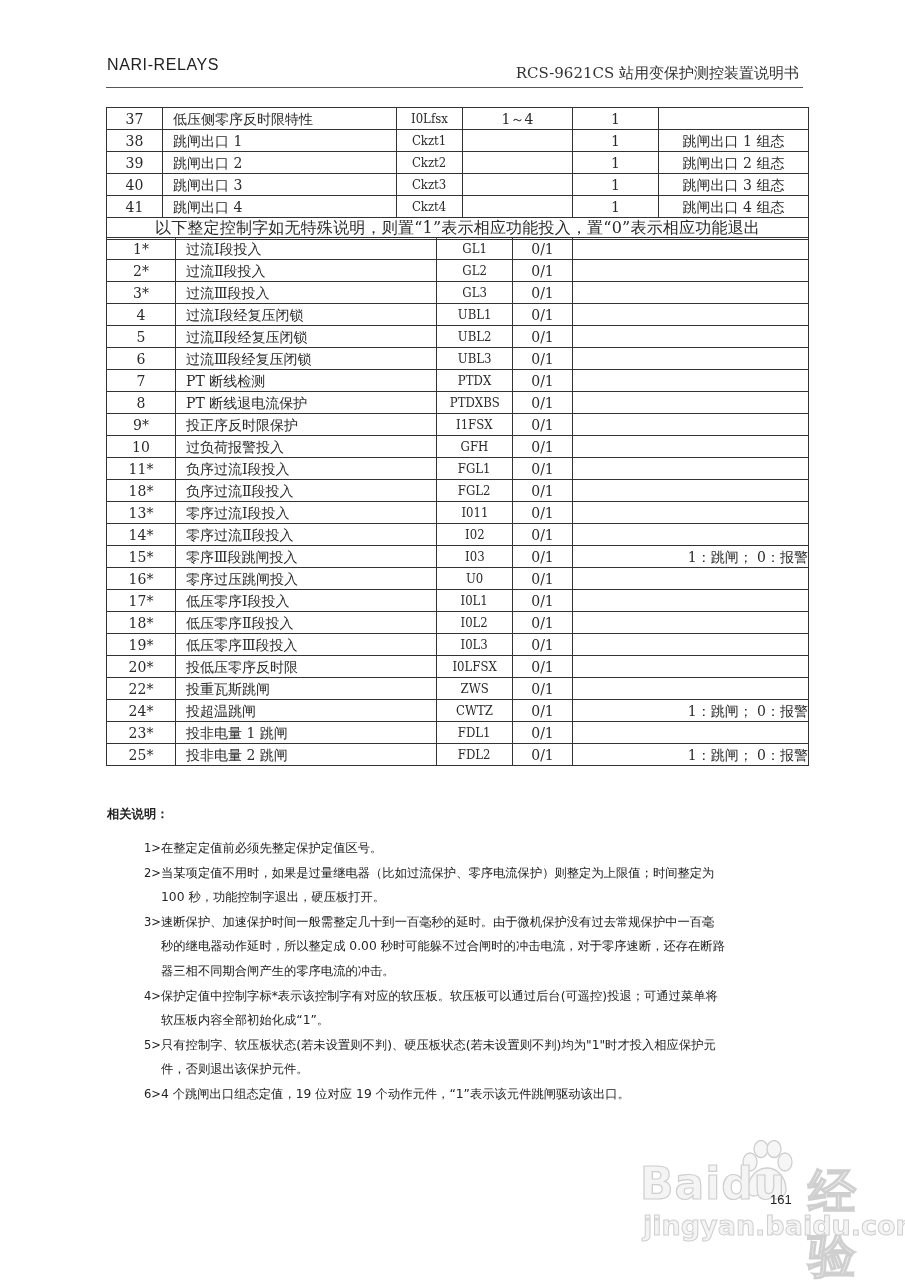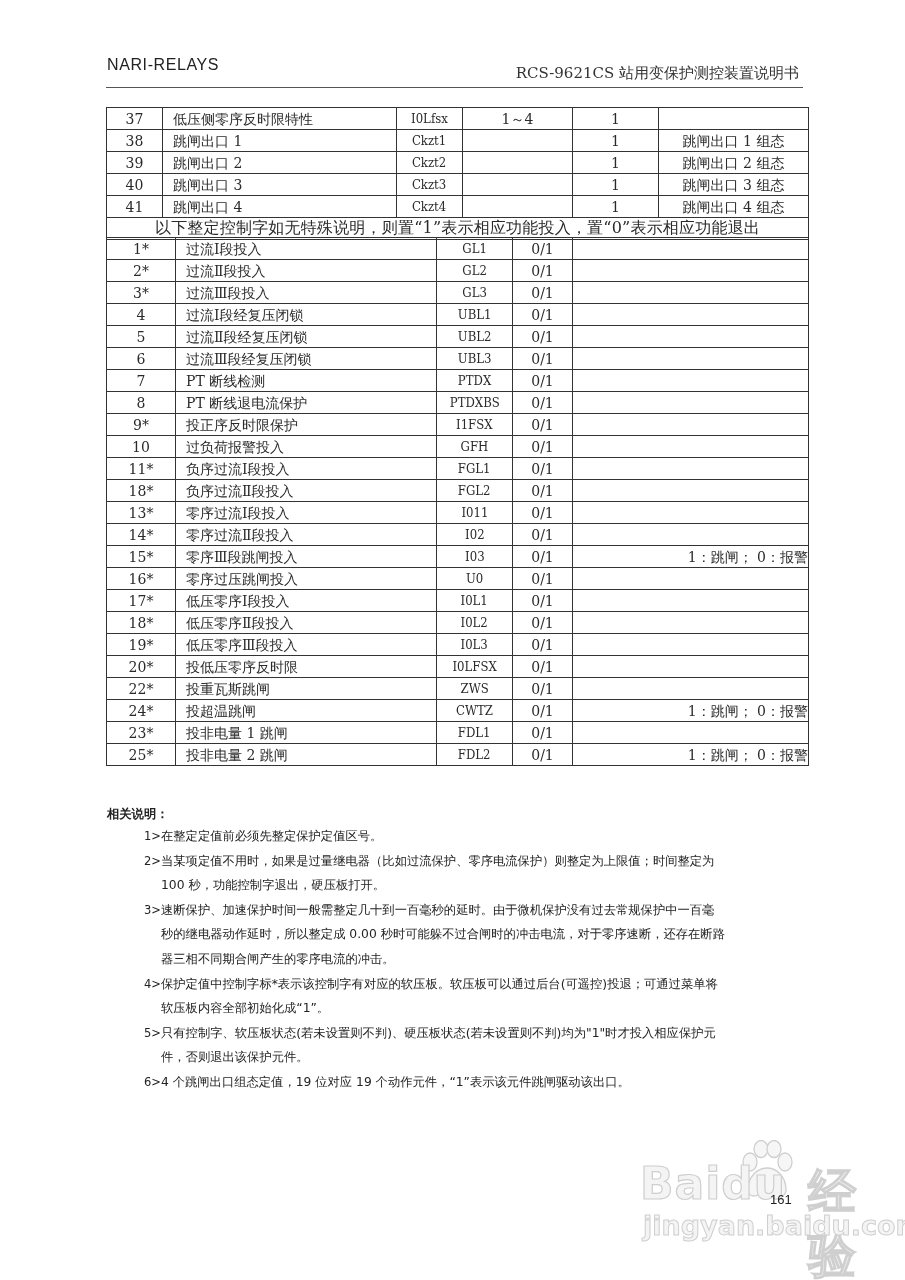--- a/index.html
+++ b/index.html
@@ -15,21 +15,21 @@
   #upper { left: 106px; top: 107px; width: 702px; }
   #lower { left: 106px; top: 237px; width: 702px; }
   .c { text-align: center; }
   .l { text-align: left; padding-left: 10px !important; }
   .code { font-family: "DejaVu Serif", "Liberation Serif", serif; font-size: 13px; transform: scaleX(0.9); display: inline-block; }
   .banner td { text-align: center; font-size: 16px; letter-spacing: 0.2px; }
   .rem { text-align: right; padding-left: 34px !important; white-space: pre; }
 
   .notes { position: absolute; left: 107px; top: 806px; width: 700px; font-family: "DejaVu Sans", "Liberation Sans", sans-serif;
            font-size: 12.3px; color: #222; }
-  .notes-title { font-weight: bold; margin-bottom: 1px; }
+  .notes-title { font-weight: bold; margin-bottom: 13px; }
   .note { position: relative; padding-left: 54px; line-height: 24.6px; margin-bottom: 0; }
   .note-num { position: absolute; left: 37px; top: 0; font-size: 11.5px; }
   .note p { margin: 0; }
 
   .watermark { position: absolute; left: 640px; top: 1140px; width: 230px; height: 100px; color: #e6e6e6; }
   .wm-baidu { position: absolute; left: 0; top: 18px; font-family: "DejaVu Sans", sans-serif; font-size: 44px; font-weight: bold;
               color: #f4f4f4; -webkit-text-stroke: 1.2px #cfcfcf; letter-spacing: 1px; }
   .wm-jy { position: absolute; left: 3px; top: 70px; font-family: "DejaVu Sans", sans-serif; font-size: 27px; font-weight: bold;
            color: #f4f4f4; -webkit-text-stroke: 1px #cfcfcf; }
   .wm-cn { position: absolute; left: 168px; top: 20px; font-size: 48px; font-weight: bold; color: #f4f4f4; -webkit-text-stroke: 1.2px #cfcfcf; }

